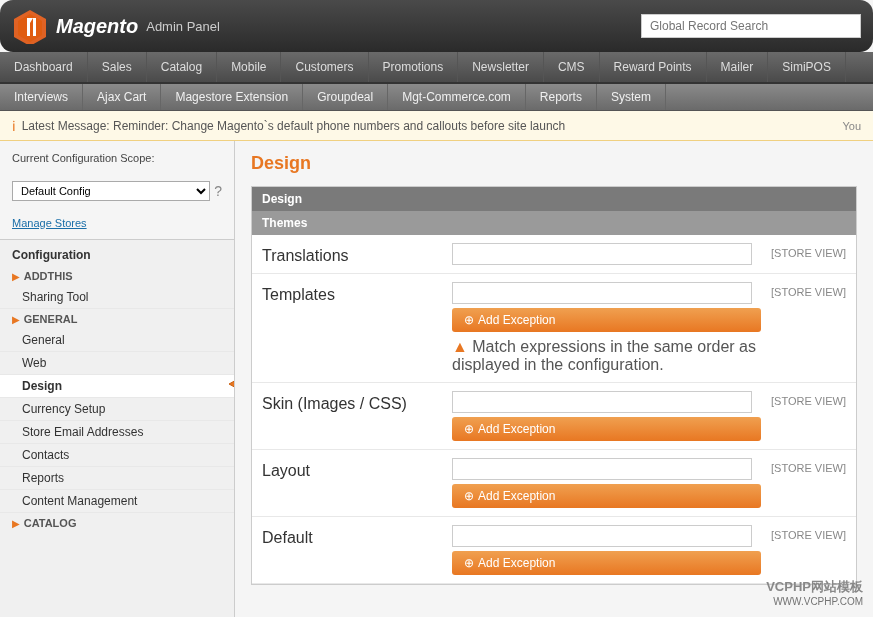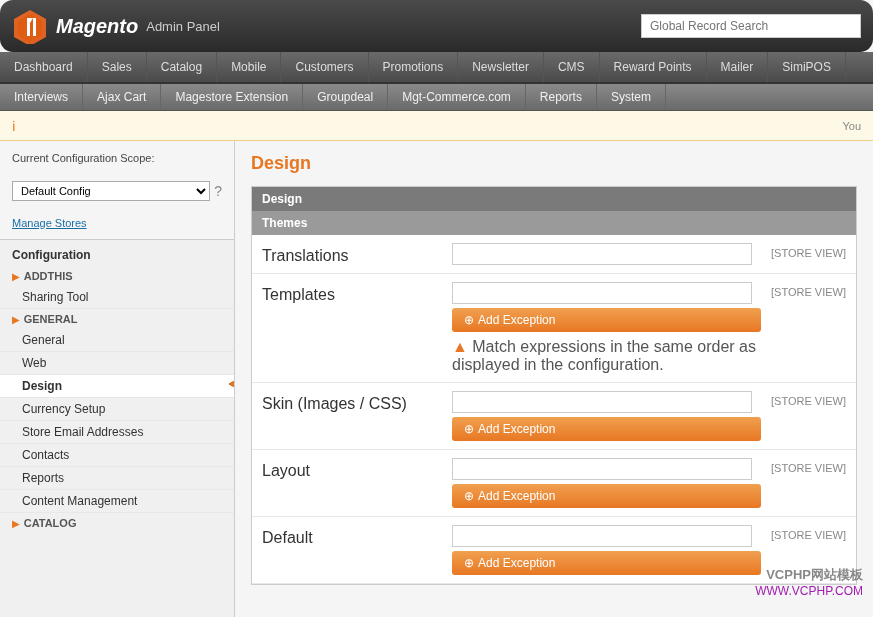--- a/index.html
+++ b/index.html
@@ -268,33 +268,33 @@
       margin-top: 2px;
     }
 
     .exception-note .note-icon {
       color: #e87722;
     }
 
     
     #watermark {
       position: fixed;
-      bottom: 19px;
+      bottom: 10px;
       right: 10px;
       text-align: right;
       pointer-events: none;
     }
     #watermark .line1 {
       color: #888;
       font-size: 13px;
       font-weight: bold;
     }
     #watermark .line2 {
-      color: #a21caf;
-      font-size: 12px;
+      color: #737373;
+      font-size: 10px;
     }
   </style>
 </head>
 <body>
 
 <div id="header">
   <div id="logo-area">
 
     <svg id="logo-icon" viewBox="0 0 36 36" xmlns="http://www.w3.org/2000/svg">
       <polygon points="18,2 34,11 34,29 18,38 2,29 2,11" fill="#f26722" opacity="0.9"></polygon>
@@ -328,20 +328,21 @@
   <div class="nav-item">Ajax Cart</div>
   <div class="nav-item">Magestore Extension</div>
   <div class="nav-item">Groupdeal</div>
   <div class="nav-item">Mgt-Commerce.com</div>
   <div class="nav-item">Reports</div>
   <div class="nav-item active">System</div>
 </div>
 
 <div id="message-bar">
   <span class="info-icon">ℹ</span>
+  <span>Latest Message: Reminder: Change Magento`s default phone numbers and callouts before site launch</span>
   <span style="margin-left:auto;color:#888;font-size:11px;">You</span>
 </div>
 
 <div id="main-layout">
 
   <div id="sidebar">
     <div id="scope-section">
       <label>Current Configuration Scope:</label>
       <div id="scope-select-row">
         <select id="scope-select">

